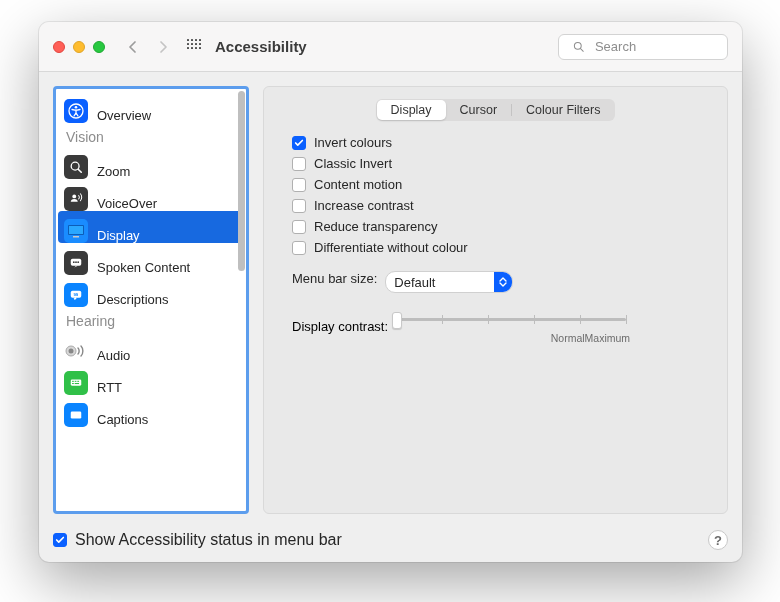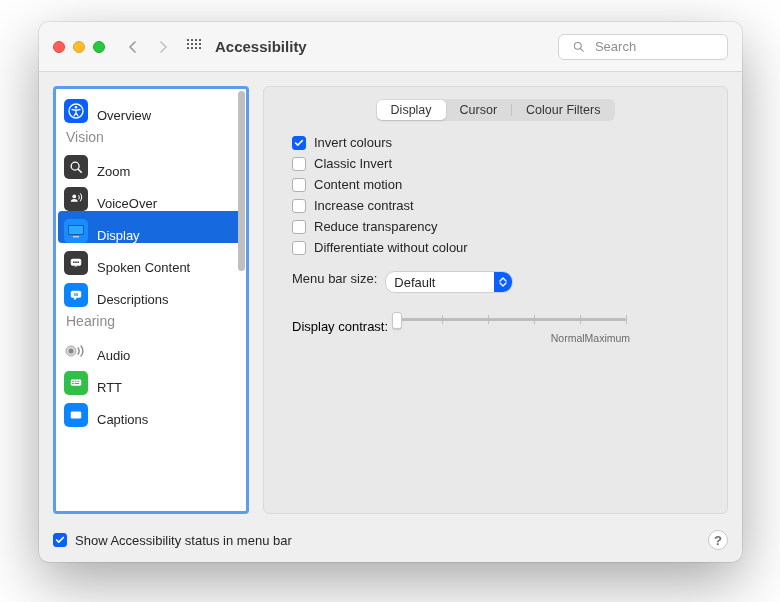--- a/index.html
+++ b/index.html
@@ -273,17 +273,17 @@
     </div>
   </div>
 
   <div class="footer">
     <label class="chk">
       <span class="chkbox on">
           <svg width="10" height="10" viewBox="0 0 12 12">
             <path d="M2 6l2.5 2.5L10 3" stroke="currentColor" stroke-width="2" fill="none" stroke-linecap="round" stroke-linejoin="round"></path>
           </svg>
         </span>
-      <span style="font-size:13px">Show Accessibility status in menu bar</span>
+      <span style="font-size:16px">Show Accessibility status in menu bar</span>
     </label>
     <div class="helpbtn">?</div>
   </div>
 </div>
 
 </body></html>

